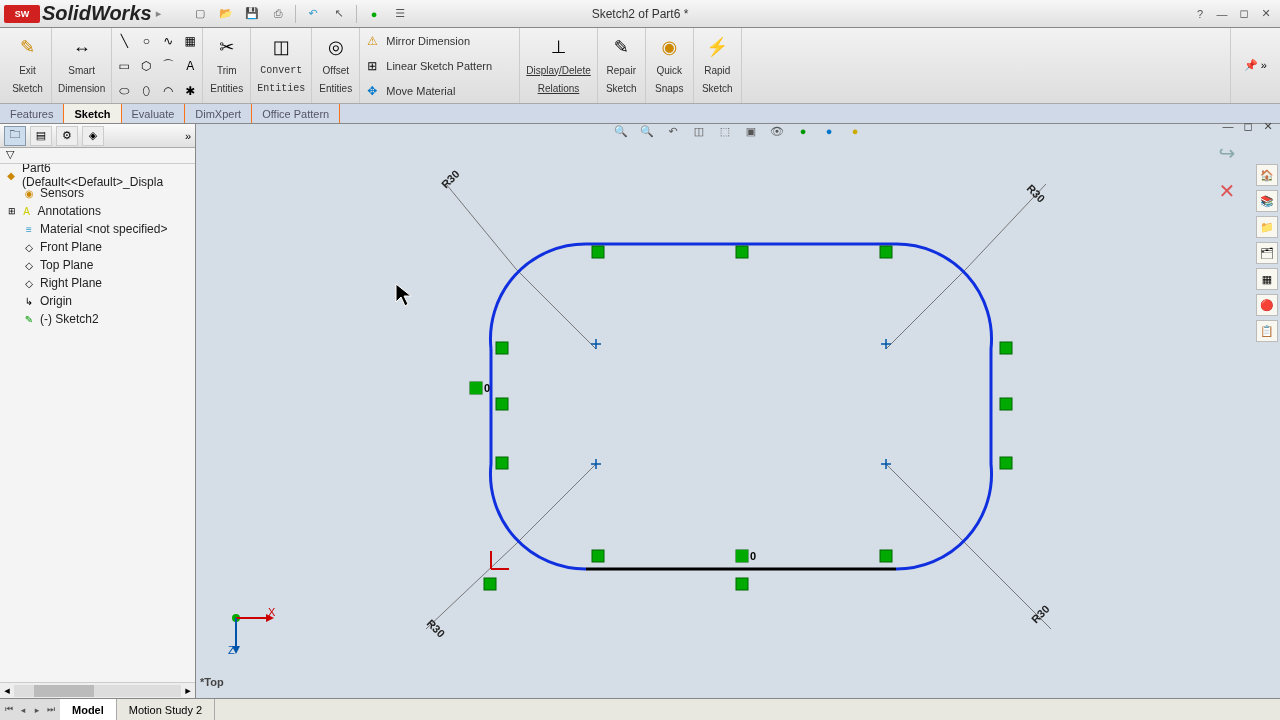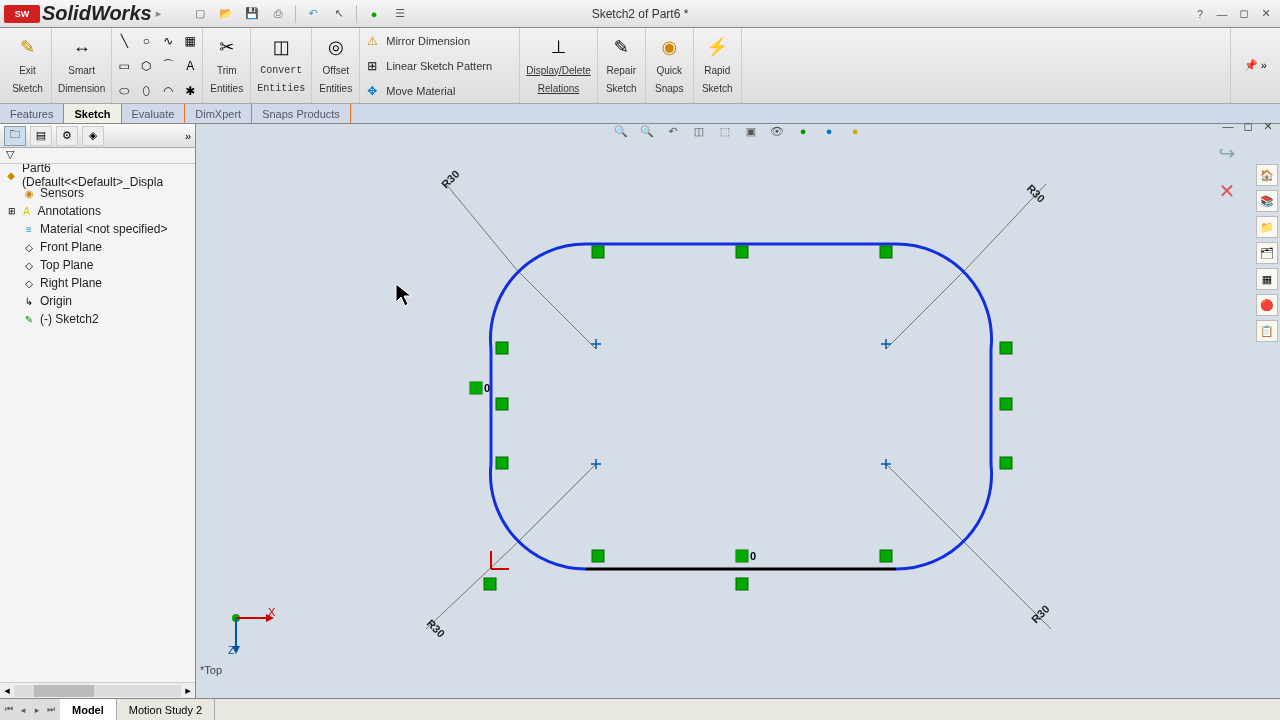--- a/index.html
+++ b/index.html
@@ -50,21 +50,21 @@
 .canvas-toolbar { position:absolute; top: -6px; left: 50%; transform:translateX(-50%); height:26px; display:flex; align-items:center; gap:6px; z-index:5;}
 .ct-btn { width:20px; height:20px; display:flex; align-items:center; justify-content:center; color:#555; cursor:pointer;}
 .side-icons { position:absolute; right:2px; top:40px; display:flex; flex-direction:column; gap:4px;}
 .side-icons div { width:22px; height:22px; border:1px solid #bbb; background:#f8f8f0; display:flex; align-items:center; justify-content:center; cursor:pointer;}
 svg.sketch { position:absolute; inset:0; width:100%; height:100%;}
 .win-inner-ctrls { position:absolute; top:-6px; right:4px; display:flex; gap:4px; z-index:5;}
 .win-inner-ctrls span{ width:16px;height:16px; display:flex; align-items:center; justify-content:center; color:#444; cursor:pointer;}
 .confirm-icons { position:absolute; right:38px; top:14px; display:flex; flex-direction:column; gap:8px;}
 .confirm-icons div { width:30px; height:30px; display:flex; align-items:center; justify-content:center; font-size:20px; cursor:pointer;}
 .triad { position:absolute; left:30px; bottom:42px;}
-.view-label { position:absolute; left:4px; bottom:22px; font-weight:normal; color:#444;text-align:right;}
+.view-label { position:absolute; left:4px; bottom:10px; font-weight:bold; color:#444;text-align:right;}
 
 .bottom-tabs { position:absolute; bottom:0; left:0; right:0; height:22px; background:#e8e8e0; display:flex; align-items:stretch; border-top:1px solid #888;}
 .bt-nav { display:flex; align-items:center; padding:0 2px; background:#ddd;}
 .bt-nav span{ width:14px; height:14px; display:inline-flex; align-items:center; justify-content:center; font-size:9px; color:#555; cursor:pointer;}
 .bt-tab { padding:0 12px; border-right:1px solid #aaa; cursor:pointer; display:flex; align-items:center;}
 .bt-tab.active { background:#fff; font-weight:bold;}
 
 .cursor-arrow { position:absolute; width:20px; height:26px; pointer-events:none; z-index:100;}
 </style>
 </head>
@@ -176,21 +176,21 @@
 Sketch</div>
   </div>
   <div class="ribbon-end">📌 »</div>
 </div>
 
 <div class="tabbar">
   <div class="tab">Features</div>
   <div class="tab active">Sketch</div>
   <div class="tab">Evaluate</div>
   <div class="tab">DimXpert</div>
-  <div class="tab">Snaps Products</div>
+  <div class="tab">Office Pattern</div>
 </div>
 
 <div class="main">
   <div class="feature-panel">
     <div class="fp-tabs">
       <div class="fp-tab active">🗀</div>
       <div class="fp-tab">▤</div>
       <div class="fp-tab">⚙</div>
       <div class="fp-tab">◈</div>
       <span style="flex:1"></span>

